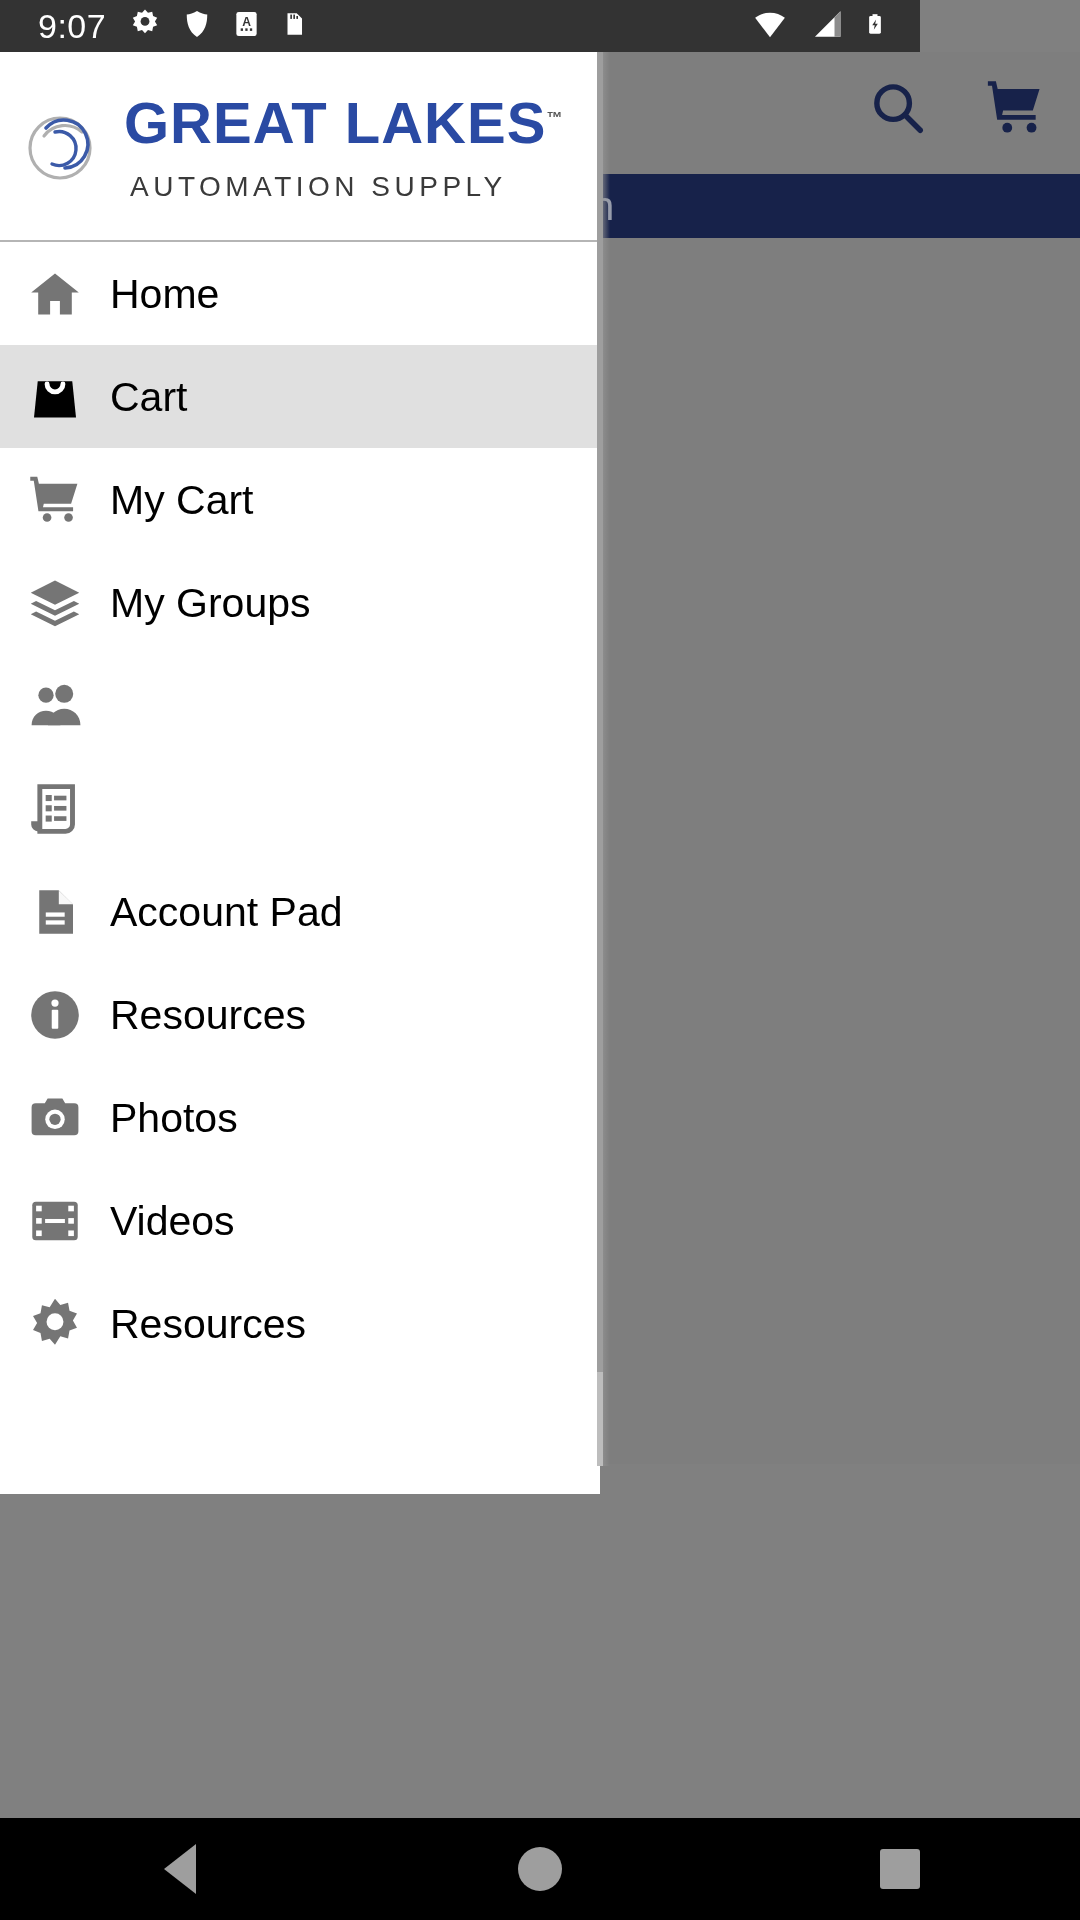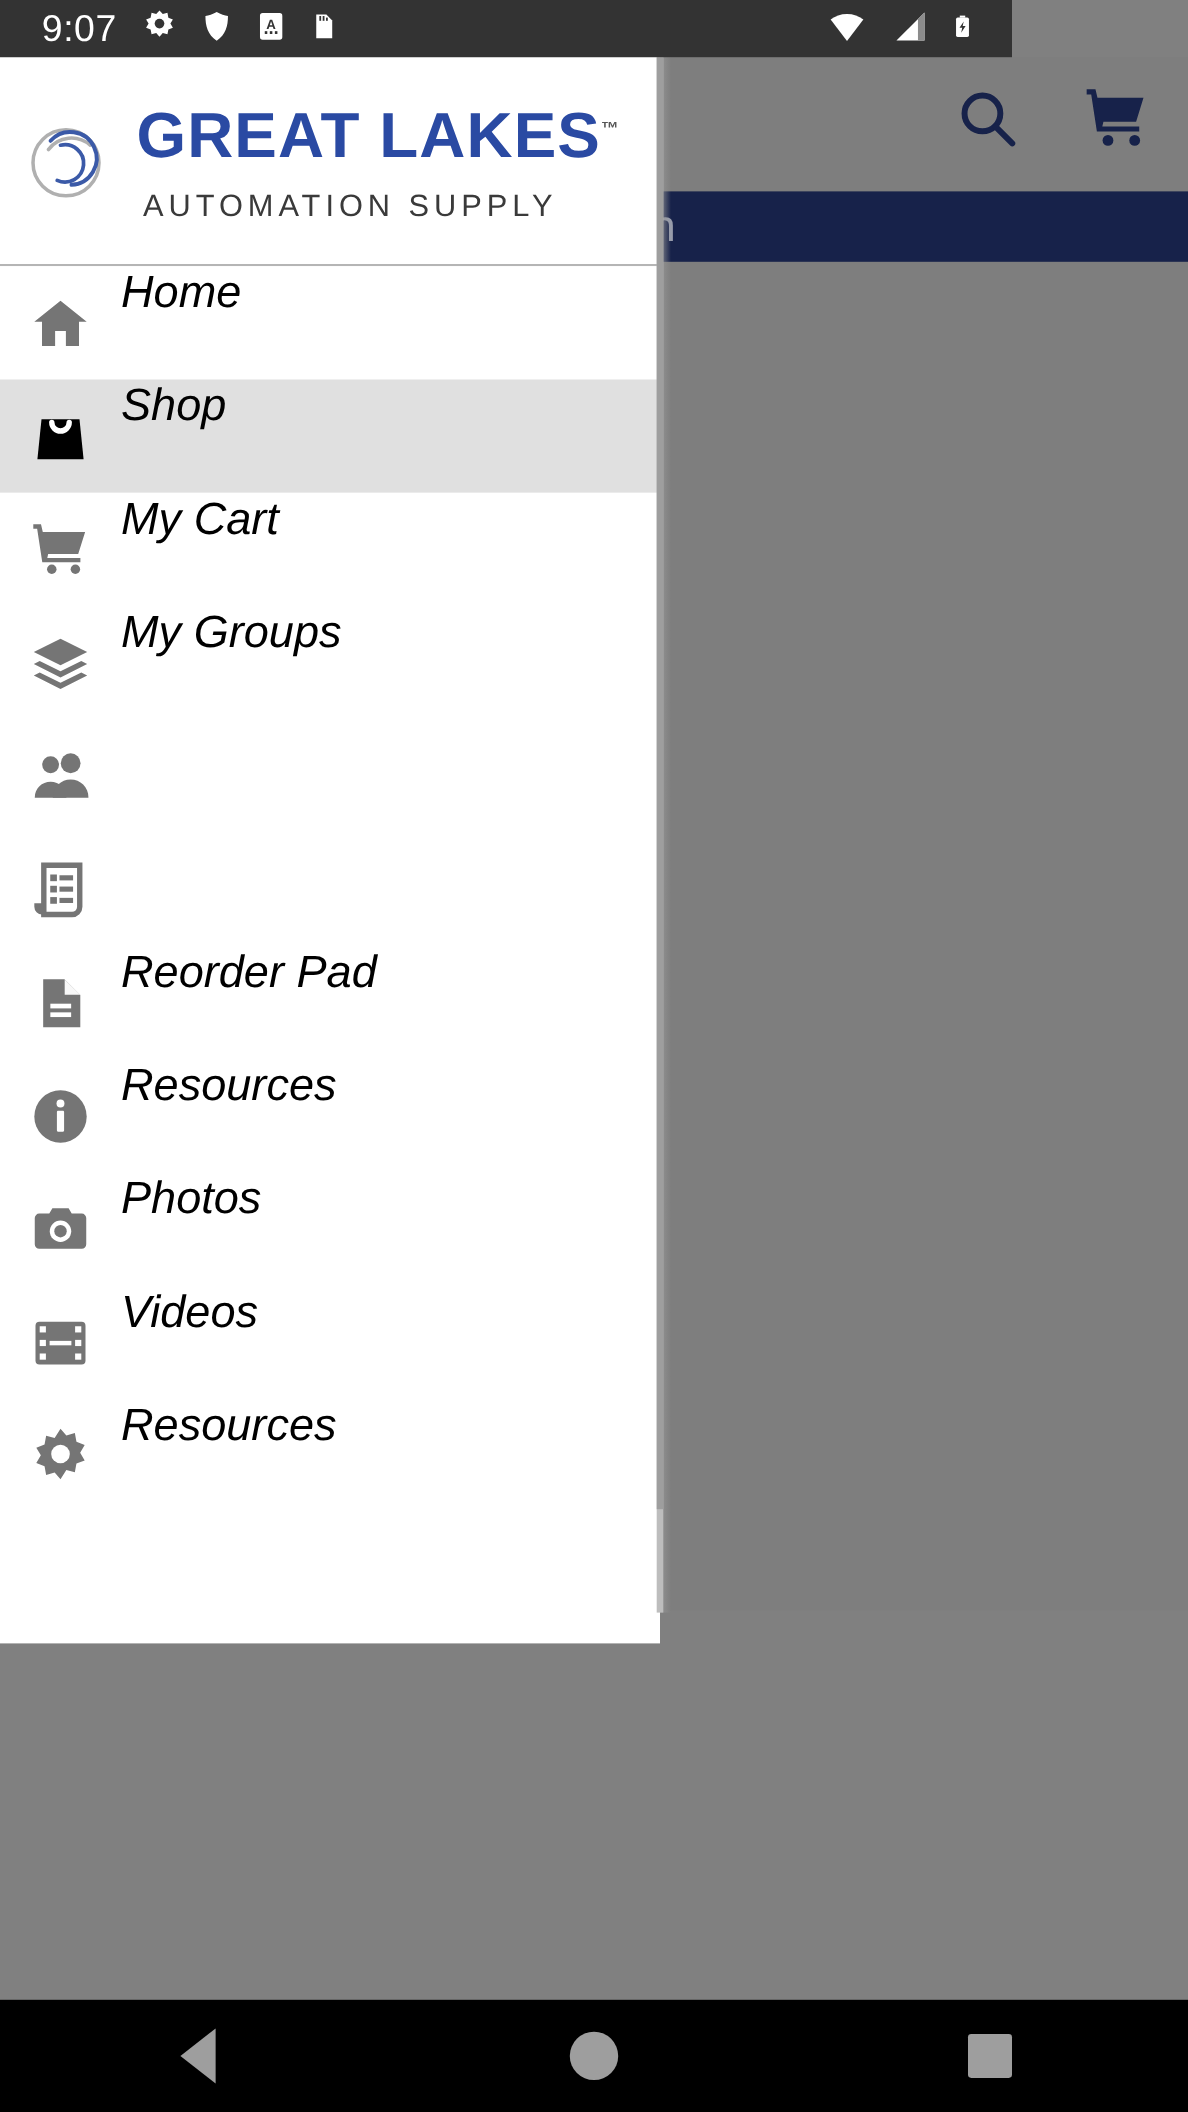--- a/index.html
+++ b/index.html
@@ -78,22 +78,22 @@
   }
   .logo-tm{ font-size:16px; color:#555; vertical-align:super; }
   .logo-line2{
     font-size:28px; color:#3a3a3a; letter-spacing:4.5px; line-height:32px;
     margin-top:19px; white-space:nowrap; padding-left:6px;
   }
 
   
   .menu{ width:600px; }
   .menu-item{
-    position:relative; display:flex; 
-    height:103px; width:600px; background:#ffffff;font-style:italic;
+    position:relative; display:flex; align-items:center;
+    height:103px; width:600px; background:#ffffff;
   }
   .menu-item.active{ background:#e0e0e0; }
   .mi-icon{
     width:110px; min-width:110px; display:flex; align-items:center; justify-content:center;
   }
   .mi-label{
     font-size:41px; color:#000000; line-height:46px; white-space:nowrap;
     font-family:"Liberation Sans", sans-serif;
   }
 
@@ -170,21 +170,21 @@
         <span class="mi-label">Home</span>
       </div>
 
       <div class="menu-item active">
         <span class="mi-icon">
           <svg width="56" height="58" viewBox="0 0 24 24" fill="#000000">
             <path d="M4.6 5.2h14.8l1.6 15.6H3z"></path>
             <path d="M8.6 6.4a3.4 3.4 0 0 0 6.8 0" fill="none" stroke="#ffffff" stroke-width="2.1" stroke-linecap="round"></path>
           </svg>
         </span>
-        <span class="mi-label">Shop</span>
+        <span class="mi-label">Cart</span>
       </div>
 
       <div class="menu-item">
         <span class="mi-icon">
           <svg width="58" height="56" viewBox="0 0 24 24" fill="#757575">
             <path d="M1.4 2h3l.7 3h16.5l-2.7 8.6H7.2l-.35 1.5h12.9v1.7H4.9L2.9 3.7H1.4z"></path>
             <circle cx="8.6" cy="19.5" r="1.85"></circle>
               <circle cx="17.8" cy="19.5" r="1.85"></circle>
           </svg>
         </span>
@@ -230,21 +230,21 @@
 
       <div class="menu-item">
         <span class="mi-icon">
           <svg width="54" height="56" viewBox="0 0 24 24" fill="#757575">
             <path d="M5 2.3h8.6L20 8.7v13H5z"></path>
             <path d="M13.7 2.4v6.2H20z" fill="#ffffff" opacity=".95"></path>
             <rect x="7.9" y="12.2" width="8.4" height="1.9" fill="#ffffff"></rect>
             <rect x="7.9" y="15.7" width="8.4" height="1.9" fill="#ffffff"></rect>
           </svg>
         </span>
-        <span class="mi-label">Reorder Pad</span>
+        <span class="mi-label">Account Pad</span>
       </div>
 
 
       <div class="menu-item">
         <span class="mi-icon">
           <svg width="56" height="56" viewBox="0 0 24 24" fill="#757575">
             <circle cx="12" cy="12" r="10.2"></circle>
             <circle cx="12" cy="6.9" r="1.55" fill="#ffffff"></circle>
             <rect x="10.6" y="9.8" width="2.8" height="8.1" rx="0.4" fill="#ffffff"></rect>
           </svg>

